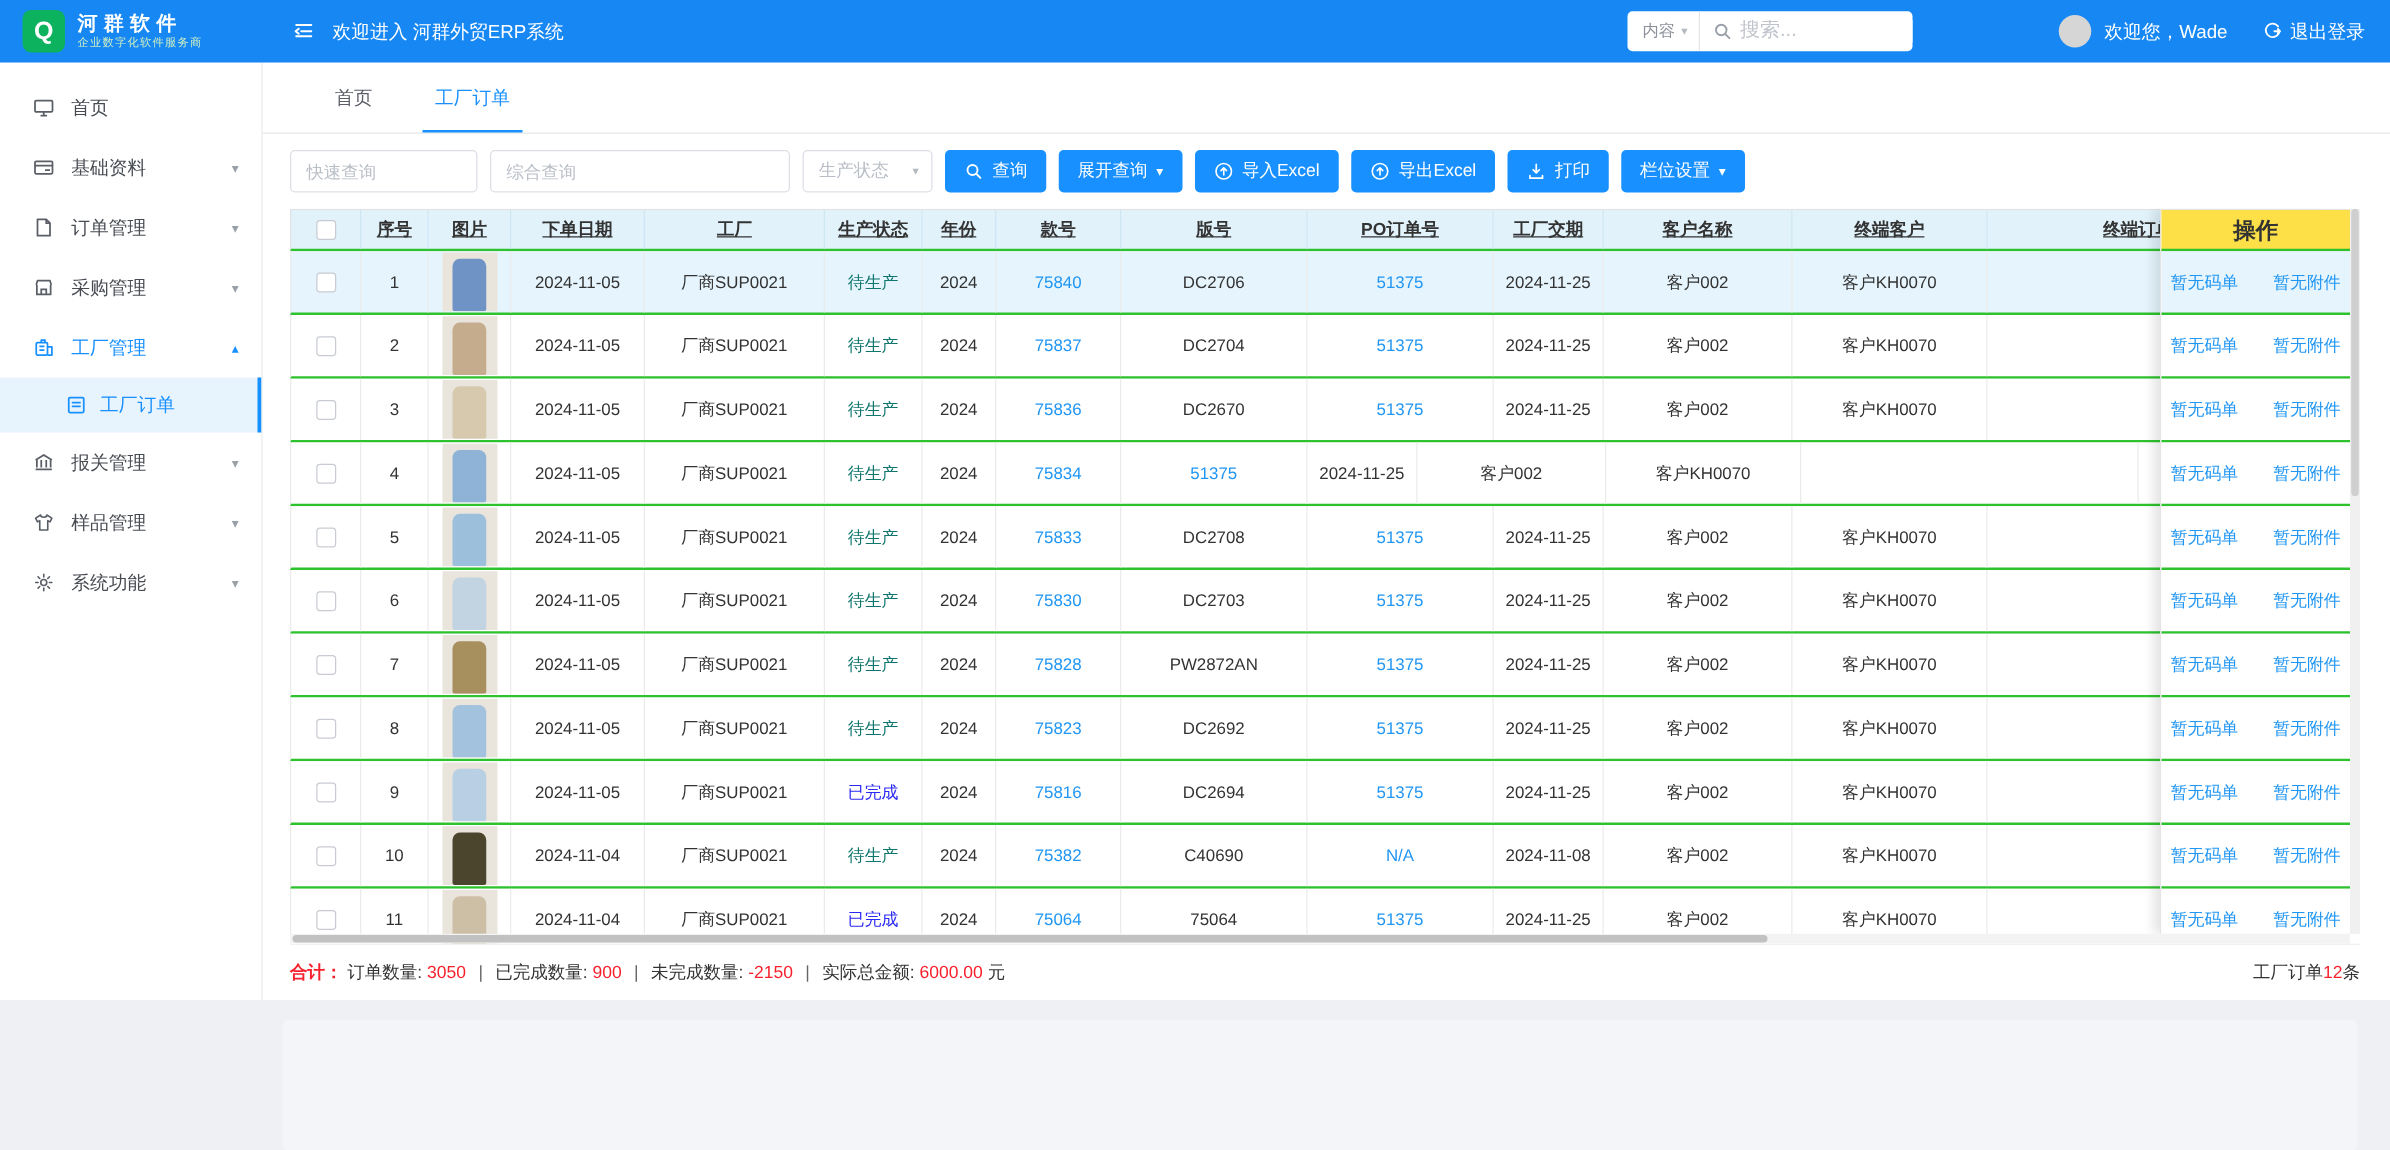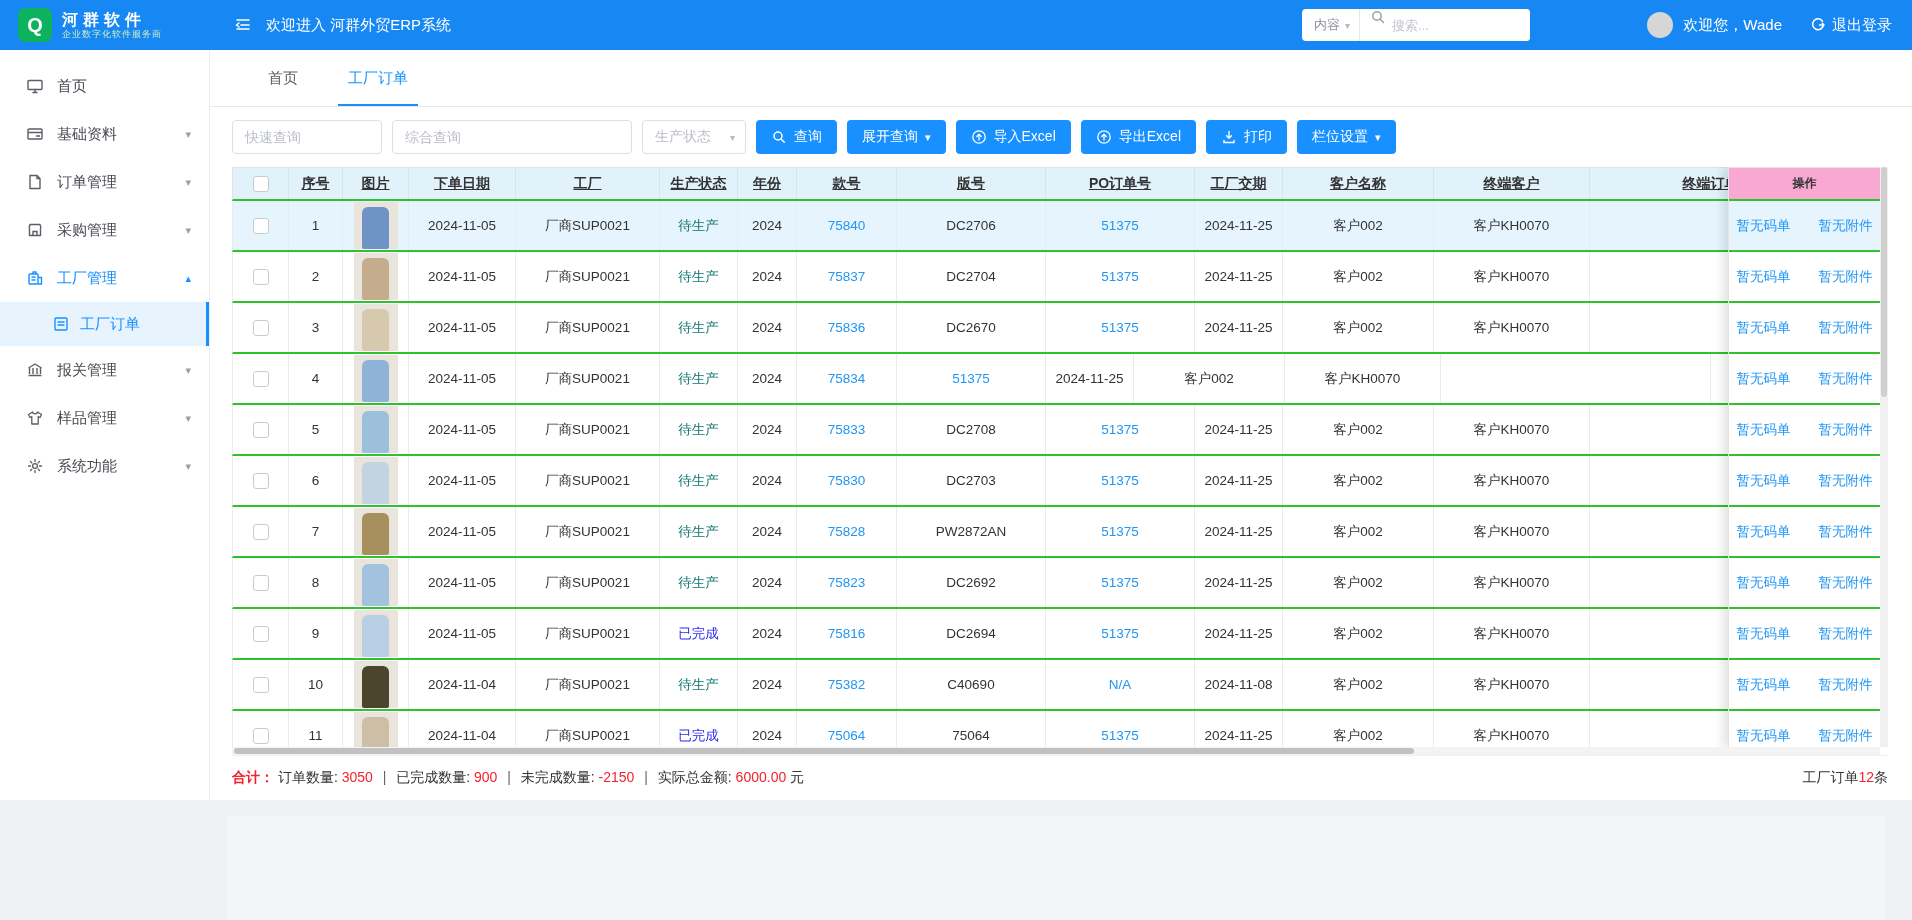--- a/index.html
+++ b/index.html
@@ -8,25 +8,25 @@
 
   
   .topbar { position:absolute; top:0; left:0; width:1912px; height:50px; background:#1788f3; display:flex; align-items:center; z-index:30; }
   .logo-box { width:210px; height:50px; display:flex; align-items:center; padding-left:18px; gap:10px; flex:none; }
   .logo-badge { width:34px; height:34px; background:#0db25f; border-radius:7px; color:#fff; font-weight:bold; font-size:20px; display:flex; align-items:center; justify-content:center; }
   .brand-col { display:flex; flex-direction:column; line-height:1.15; }
   .brand-cn { color:#fff; font-size:16px; font-weight:bold; letter-spacing:5px; }
   .brand-sub { color:#cdeec2; font-size:9px; letter-spacing:1px; }
   .collapse-btn { margin-left:24px; cursor:pointer; display:flex; align-items:center; }
   .welcome { margin-left:14px; color:#fff; font-size:15px; }
-  .hsearch { position:absolute; left:1302px; top:9px; width:228px; height:32px; background:#fff; border-radius:4px; display:flex; overflow:hidden; }
+  .hsearch { position:absolute; left:1302px; top:9px; width:228px; height:32px; background:#fff; border-radius:4px; display:flex; align-items:center; overflow:hidden; }
   .hs-cat { height:100%; padding:0 9px 0 12px; display:flex; align-items:center; gap:5px; font-size:13px; color:#8a8f99; border-right:1px solid #e6e6e6; cursor:pointer; flex:none; }
   .hs-chev { font-size:10px; color:#b5b9c0; }
   .hs-mag { margin-left:10px; flex:none; }
-  .hs-input { flex:1; border:0; outline:0; font-size:13px; color:#14532d; padding:0 8px 0 6px; font-family:inherit; }
+  .hs-input { flex:1; border:0; outline:0; font-size:16px; color:#14532d; padding:0 8px 0 6px; font-family:inherit; }
   .hs-input::placeholder { color:#c0c4cc; }
   .userbox { position:absolute; right:20px; top:0; height:50px; display:flex; align-items:center; color:#fff; font-size:15px; }
   .avatar { width:26px; height:26px; border-radius:50%; background:#d6d6d6; margin-right:10px; }
   .logout { display:flex; align-items:center; gap:6px; margin-left:28px; cursor:pointer; }
 
   
   .sidebar { position:absolute; top:50px; left:0; width:210px; height:750px; background:#fff; border-right:1px solid #ececec; z-index:20; padding-top:12px; }
   .side-item { height:48px; display:flex; align-items:center; gap:13px; padding:0 18px 0 26px; font-size:15px; color:#474b52; cursor:pointer; }
   .side-item .chev { margin-left:auto; color:#9aa0a8; font-size:11px; }
   .side-item.active { color:#1890ff; }
@@ -62,21 +62,21 @@
   .cb { width:16px; height:16px; background:#fff; border:1px solid #c8ccd2; border-radius:3px; cursor:pointer; }
   a.lnk { color:#2196f3; text-decoration:none; cursor:pointer; }
   .st-red { color:#0f766e; }
   .st-blue { color:#2a2af5; }
   .photo { width:44px; height:47px; background:#e9e5dc; display:flex; justify-content:center; overflow:hidden; }
   .garment { margin-top:5px; width:27px; height:42px; border-radius:6px 6px 2px 2px; position:relative; }
   .garment .collar { width:11px; height:5px; background:rgba(40,30,20,.35); margin:0 auto; border-radius:0 0 4px 4px; }
 
   
   .ops { position:absolute; top:0; right:8px; width:152px; height:580px; background:#fff; border-left:1px solid #e4e4e4; box-shadow:-6px 0 8px rgba(0,0,0,.10); overflow:hidden; }
-  .ops-h { height:34px; background:#f9a8d4; border-top:1px solid #e2e2e2; border-bottom:2px solid #2fc22f; display:flex; align-items:center; justify-content:center; font-size:12px; font-weight:bold; color:#333; }
+  .ops-h { height:34px; background:#fde047; border-top:1px solid #e2e2e2; border-bottom:2px solid #2fc22f; display:flex; align-items:center; justify-content:center; font-size:18px; font-weight:bold; color:#333; }
   .ops-r { height:51px; background:#fff; border-bottom:2px solid #2fc22f; display:flex; align-items:center; justify-content:center; gap:28px; font-size:13.5px; }
 
   
   .vtrack { position:absolute; right:0; top:0; width:8px; height:580px; background:#f0f0f0; }
   .vthumb { position:absolute; left:1px; top:0; width:6px; height:230px; background:#cfcfcf; border-radius:3px; }
   .htrack { position:absolute; left:0; bottom:0; right:8px; height:8px; background:#f3f3f3; }
   .hthumb { position:absolute; left:2px; top:1px; width:1180px; height:6px; background:#c1c1c1; border-radius:3px; cursor:pointer; }
 
   
   .tfoot { height:44px; margin:0 24px 0 22px; display:flex; align-items:center; justify-content:space-between; font-size:14px; color:#333; border-top:1px solid #f0f0f0; }

